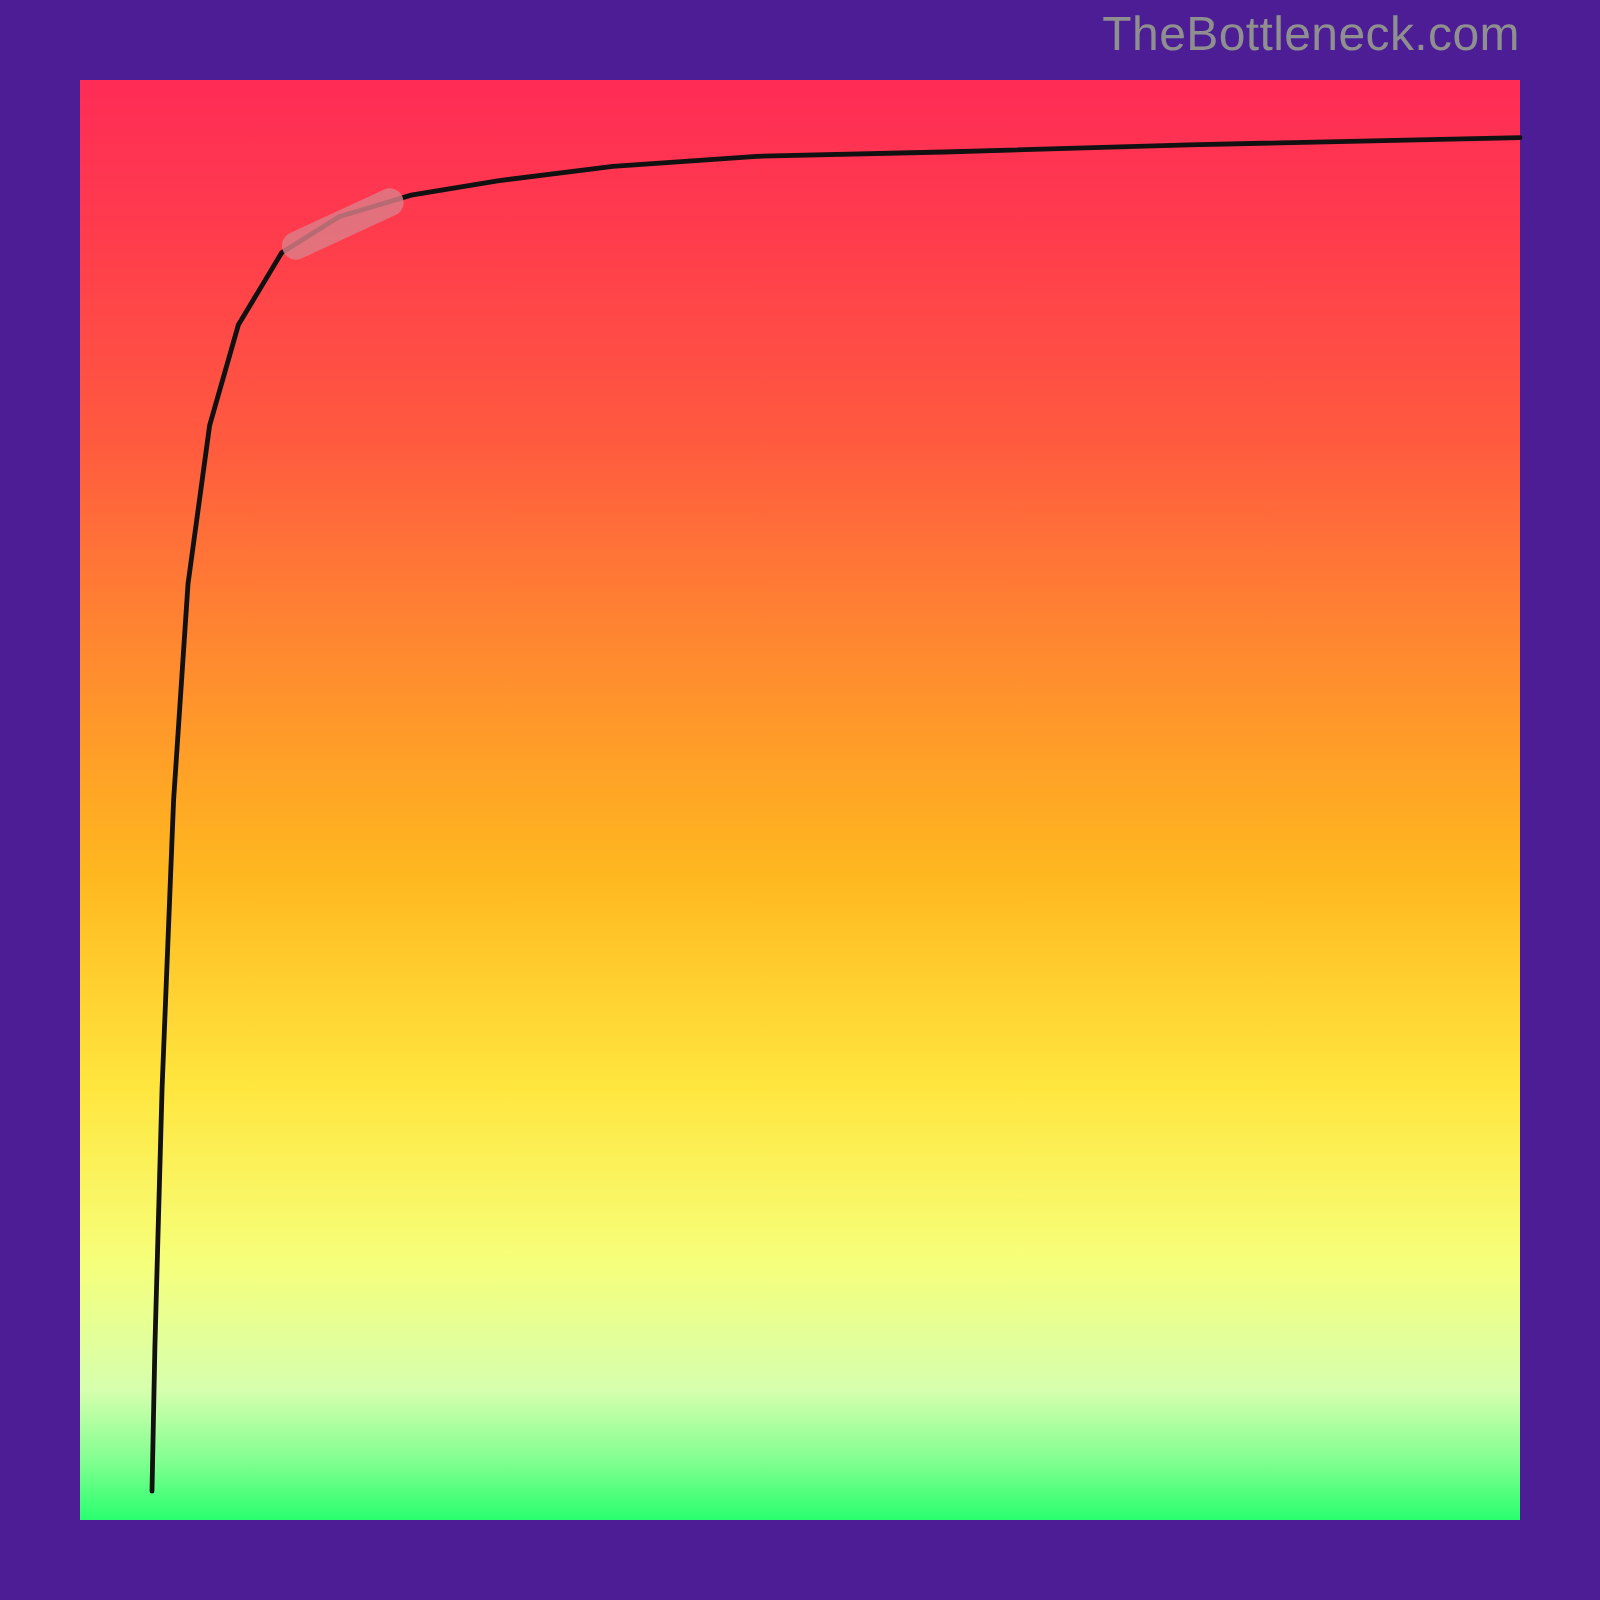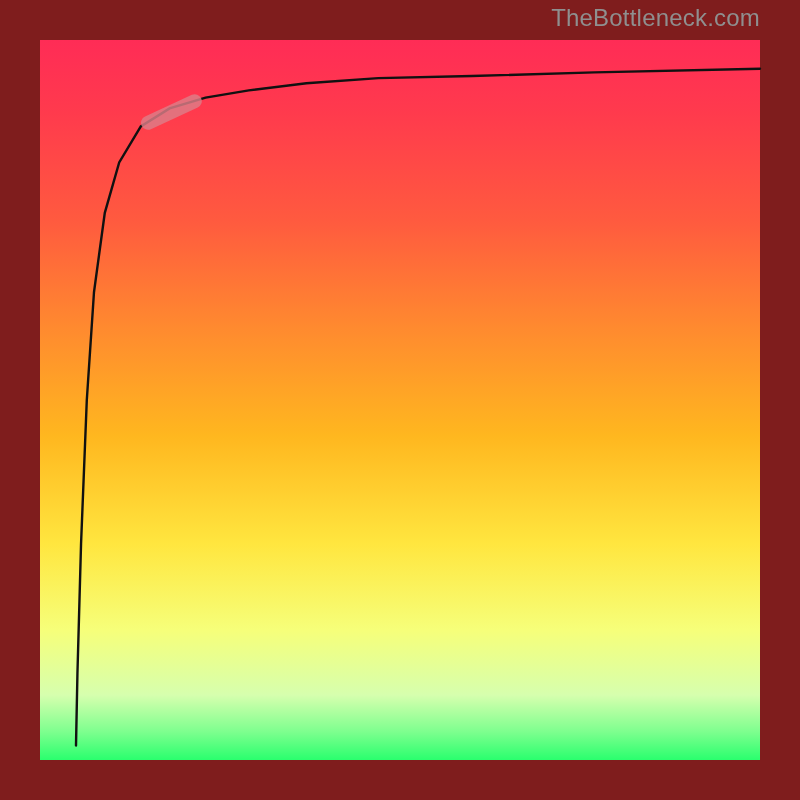--- a/index.html
+++ b/index.html
@@ -8,21 +8,21 @@
     width: 800px;
     height: 800px;
     background: #000;
     overflow: hidden;
     font-family: Arial, Helvetica, sans-serif;
   }
   .chart-container {
     position: relative;
     width: 800px;
     height: 800px;
-    background: #7f1d1d;
+    background: #4c1d95;
   }
   .plot-area {
     position: absolute;
     left: 40px;
     top: 40px;
     width: 720px;
     height: 720px;
     
     background: linear-gradient(
       to bottom,

